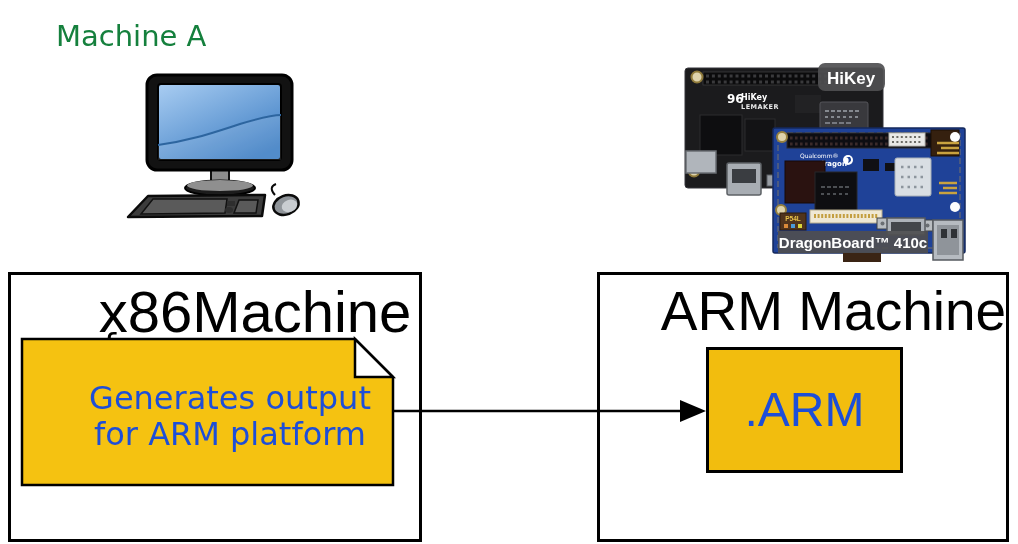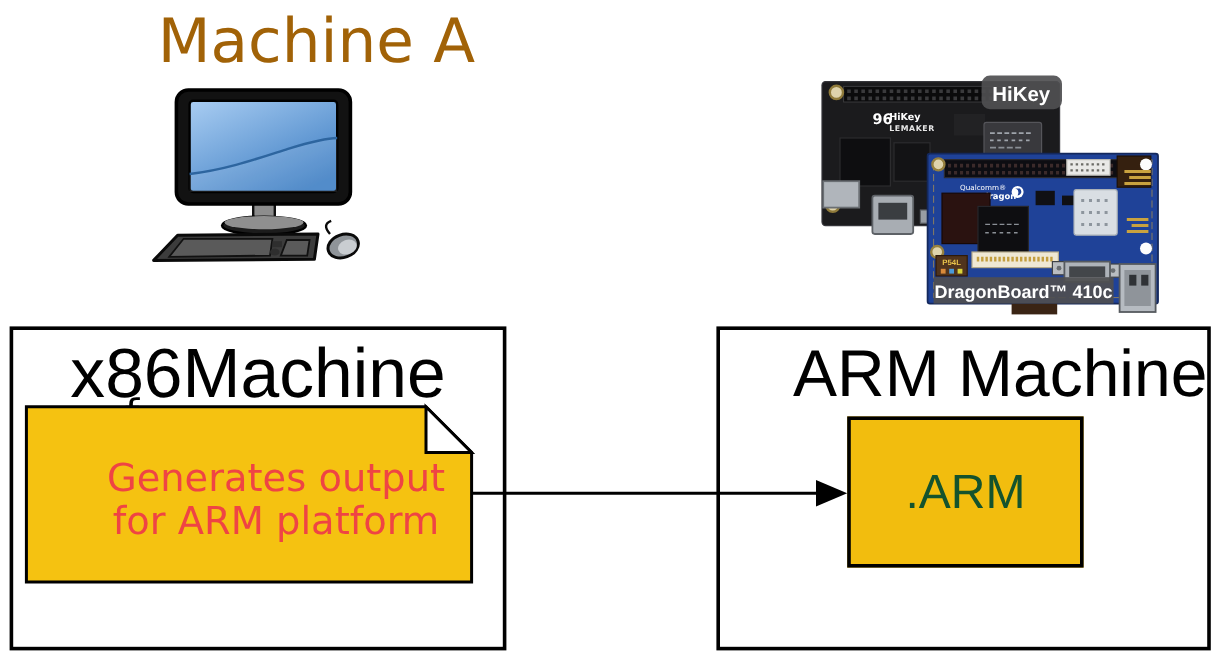--- a/index.html
+++ b/index.html
@@ -1,34 +1,34 @@
 <!DOCTYPE html>
 <html><head>
 <meta charset="utf-8">
 <style>
   html,body{margin:0;padding:0;background:#fff;}
   .canvas{position:relative;width:1018px;height:544px;background:#fff;overflow:hidden;
           font-family:"Liberation Sans",sans-serif;}
   .abs{position:absolute;}
-  .hdr{font-family:"DejaVu Sans",sans-serif;font-size:51px;color:#a16207;text-align:right;
+  .hdr{font-family:"DejaVu Sans",sans-serif;font-size:29px;color:#15803d;text-align:left;
        line-height:50px;z-index:1;}
   .bigbox{position:absolute;top:272px;height:270px;border:3px solid #000;background:#fff;
           box-sizing:border-box;z-index:1;}
   .boxtitle{position:absolute;text-align:center;color:#000;z-index:3;line-height:1;}
-  .t-left{left:11px;top:283px;width:408px;font-size:58px;}
+  .t-left{left:11px;top:283px;width:408px;font-size:58px;padding-left:40px;}
   .t-right{left:600px;top:284px;width:467px;font-size:55px;}
   .overlay{position:absolute;left:0;top:0;width:1018px;height:544px;z-index:2;pointer-events:none;}
   .artsvg{position:absolute;z-index:1;}
   .notetext{position:absolute;left:60px;top:380px;width:340px;text-align:center;z-index:3;
-            font-family:"DejaVu Sans",sans-serif;font-size:32px;line-height:36px;color:#ef4444;}
+            font-family:"DejaVu Sans",sans-serif;font-size:32px;line-height:36px;color:#1d4ed8;}
   .hiddenf{position:absolute;left:104px;top:331px;width:24px;height:8px;overflow:hidden;z-index:1;
            font-family:"DejaVu Sans",sans-serif;font-size:34px;line-height:34px;color:#000;}
   .filebox{position:absolute;left:706px;top:347px;width:197px;height:126px;box-sizing:border-box;
            border:3px solid #000;background:#F2BD0E;z-index:3;display:flex;flex-direction:column;
-           align-items:center;justify-content:center;font-size:40px;line-height:1.45;color:#14532d;}
+           align-items:center;justify-content:center;font-size:48px;line-height:1.45;color:#1d4ed8;}
 </style>
 </head>
 <body>
 
 <div class="canvas">
 
   <div class="abs hdr" style="left:56px;top:11px;width:340px;">Machine A</div>
 
   <svg class="artsvg" style="left:115px;top:58px;" width="200" height="172" viewBox="0 0 200 172">
     <defs>

